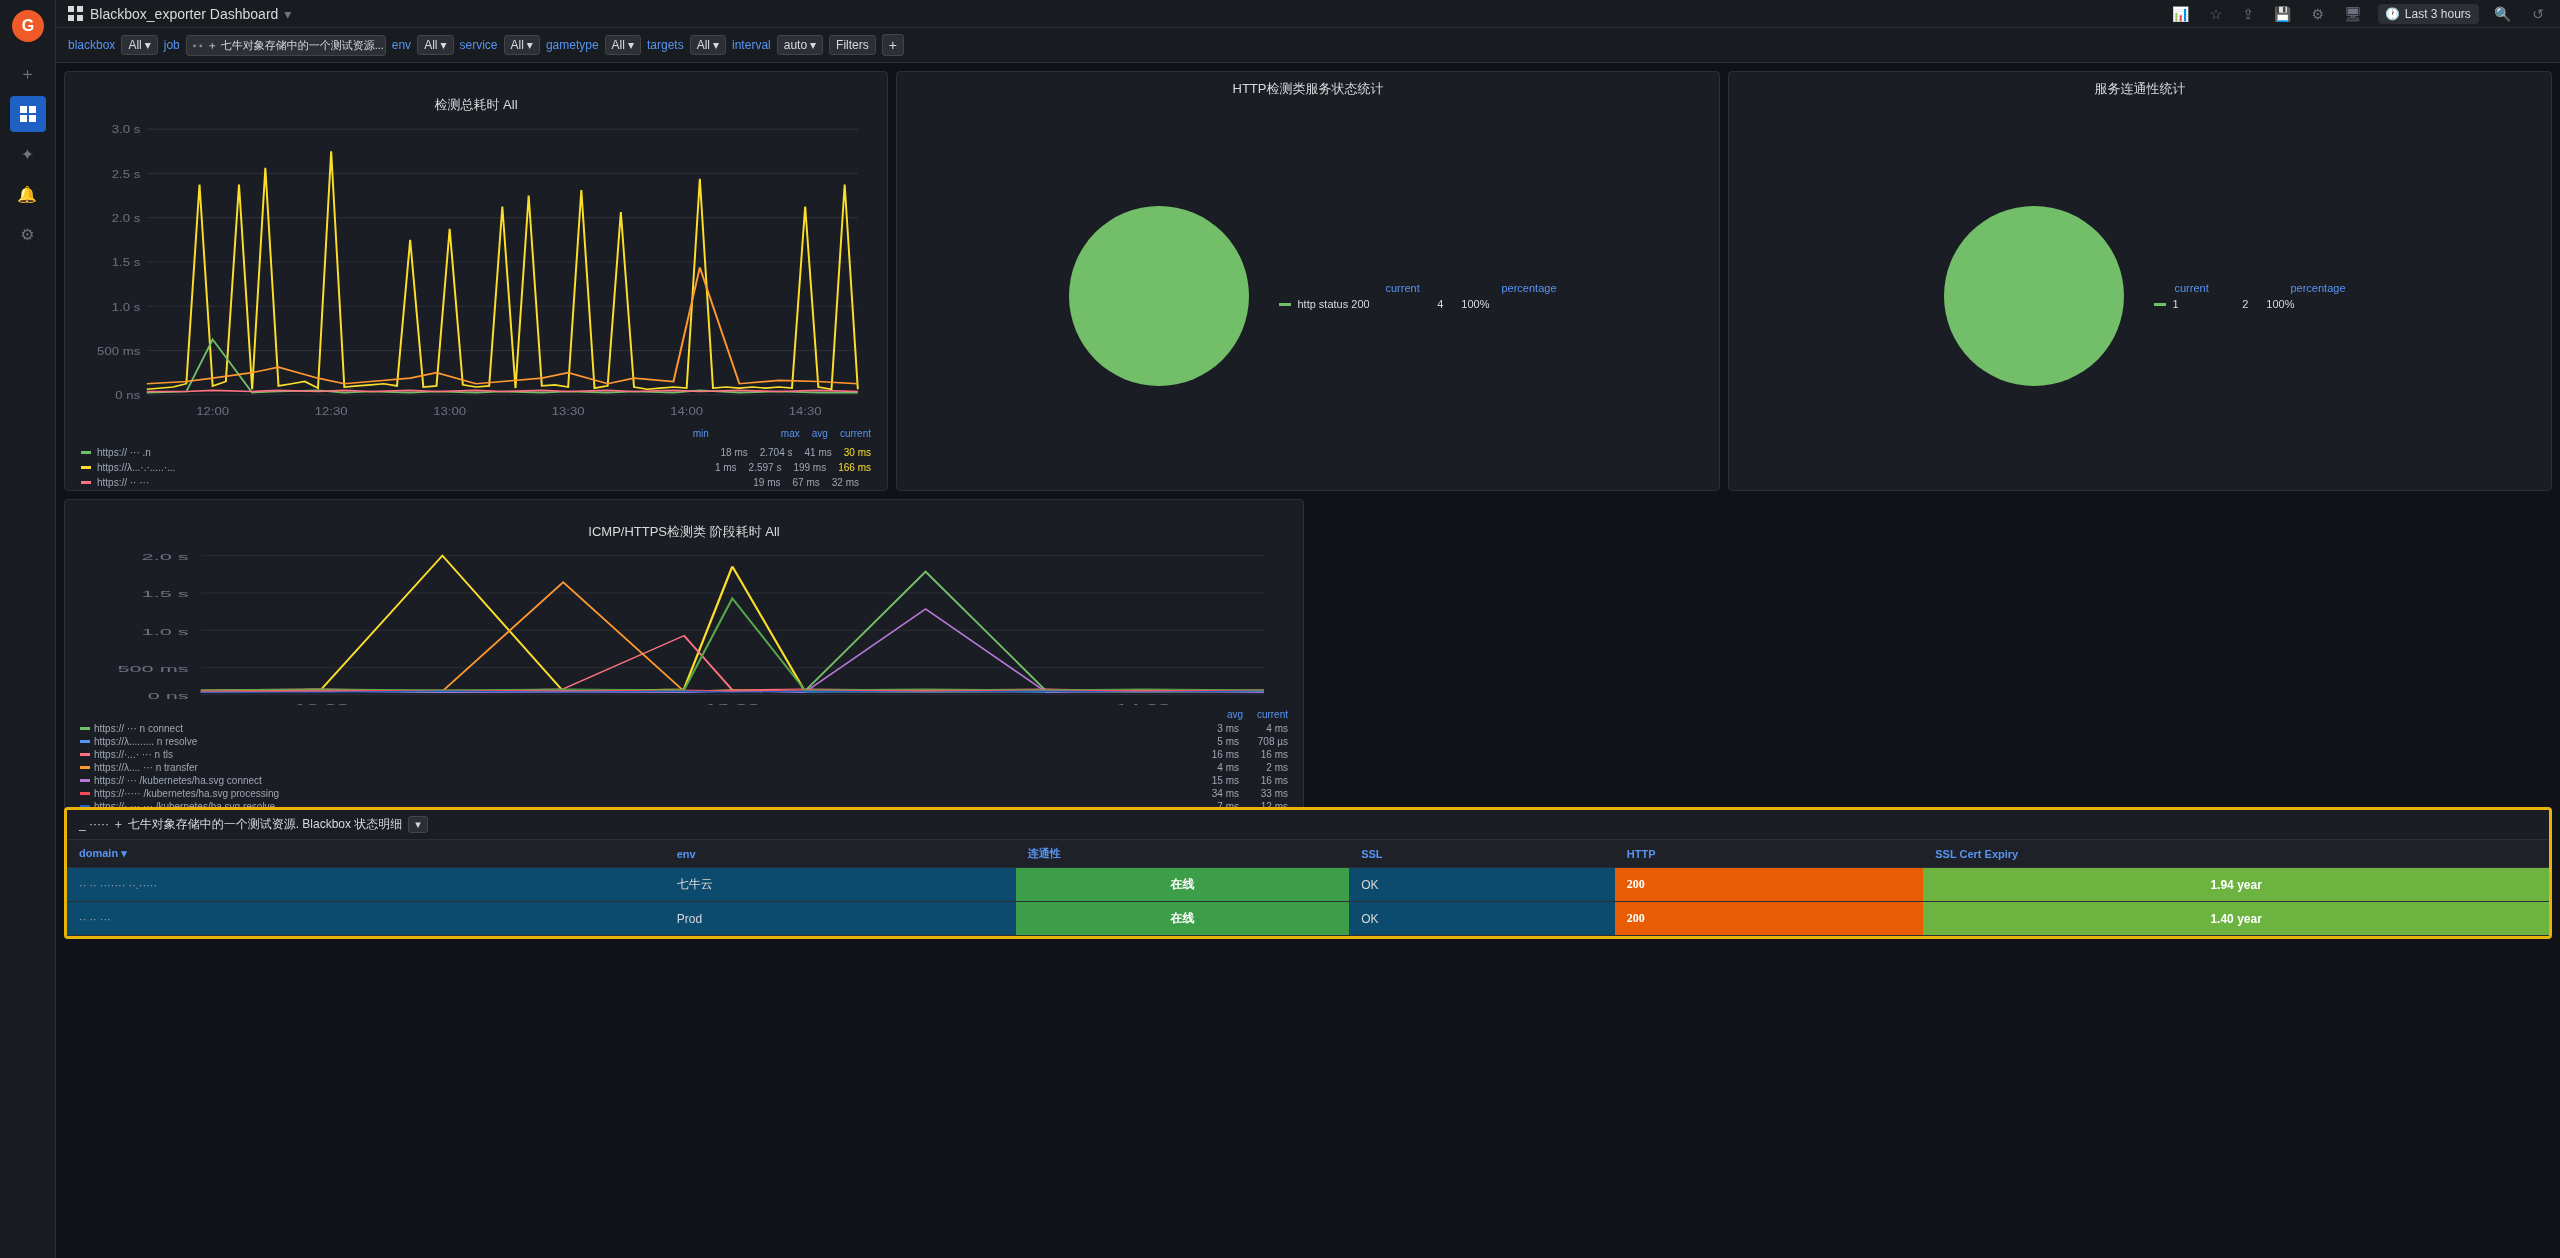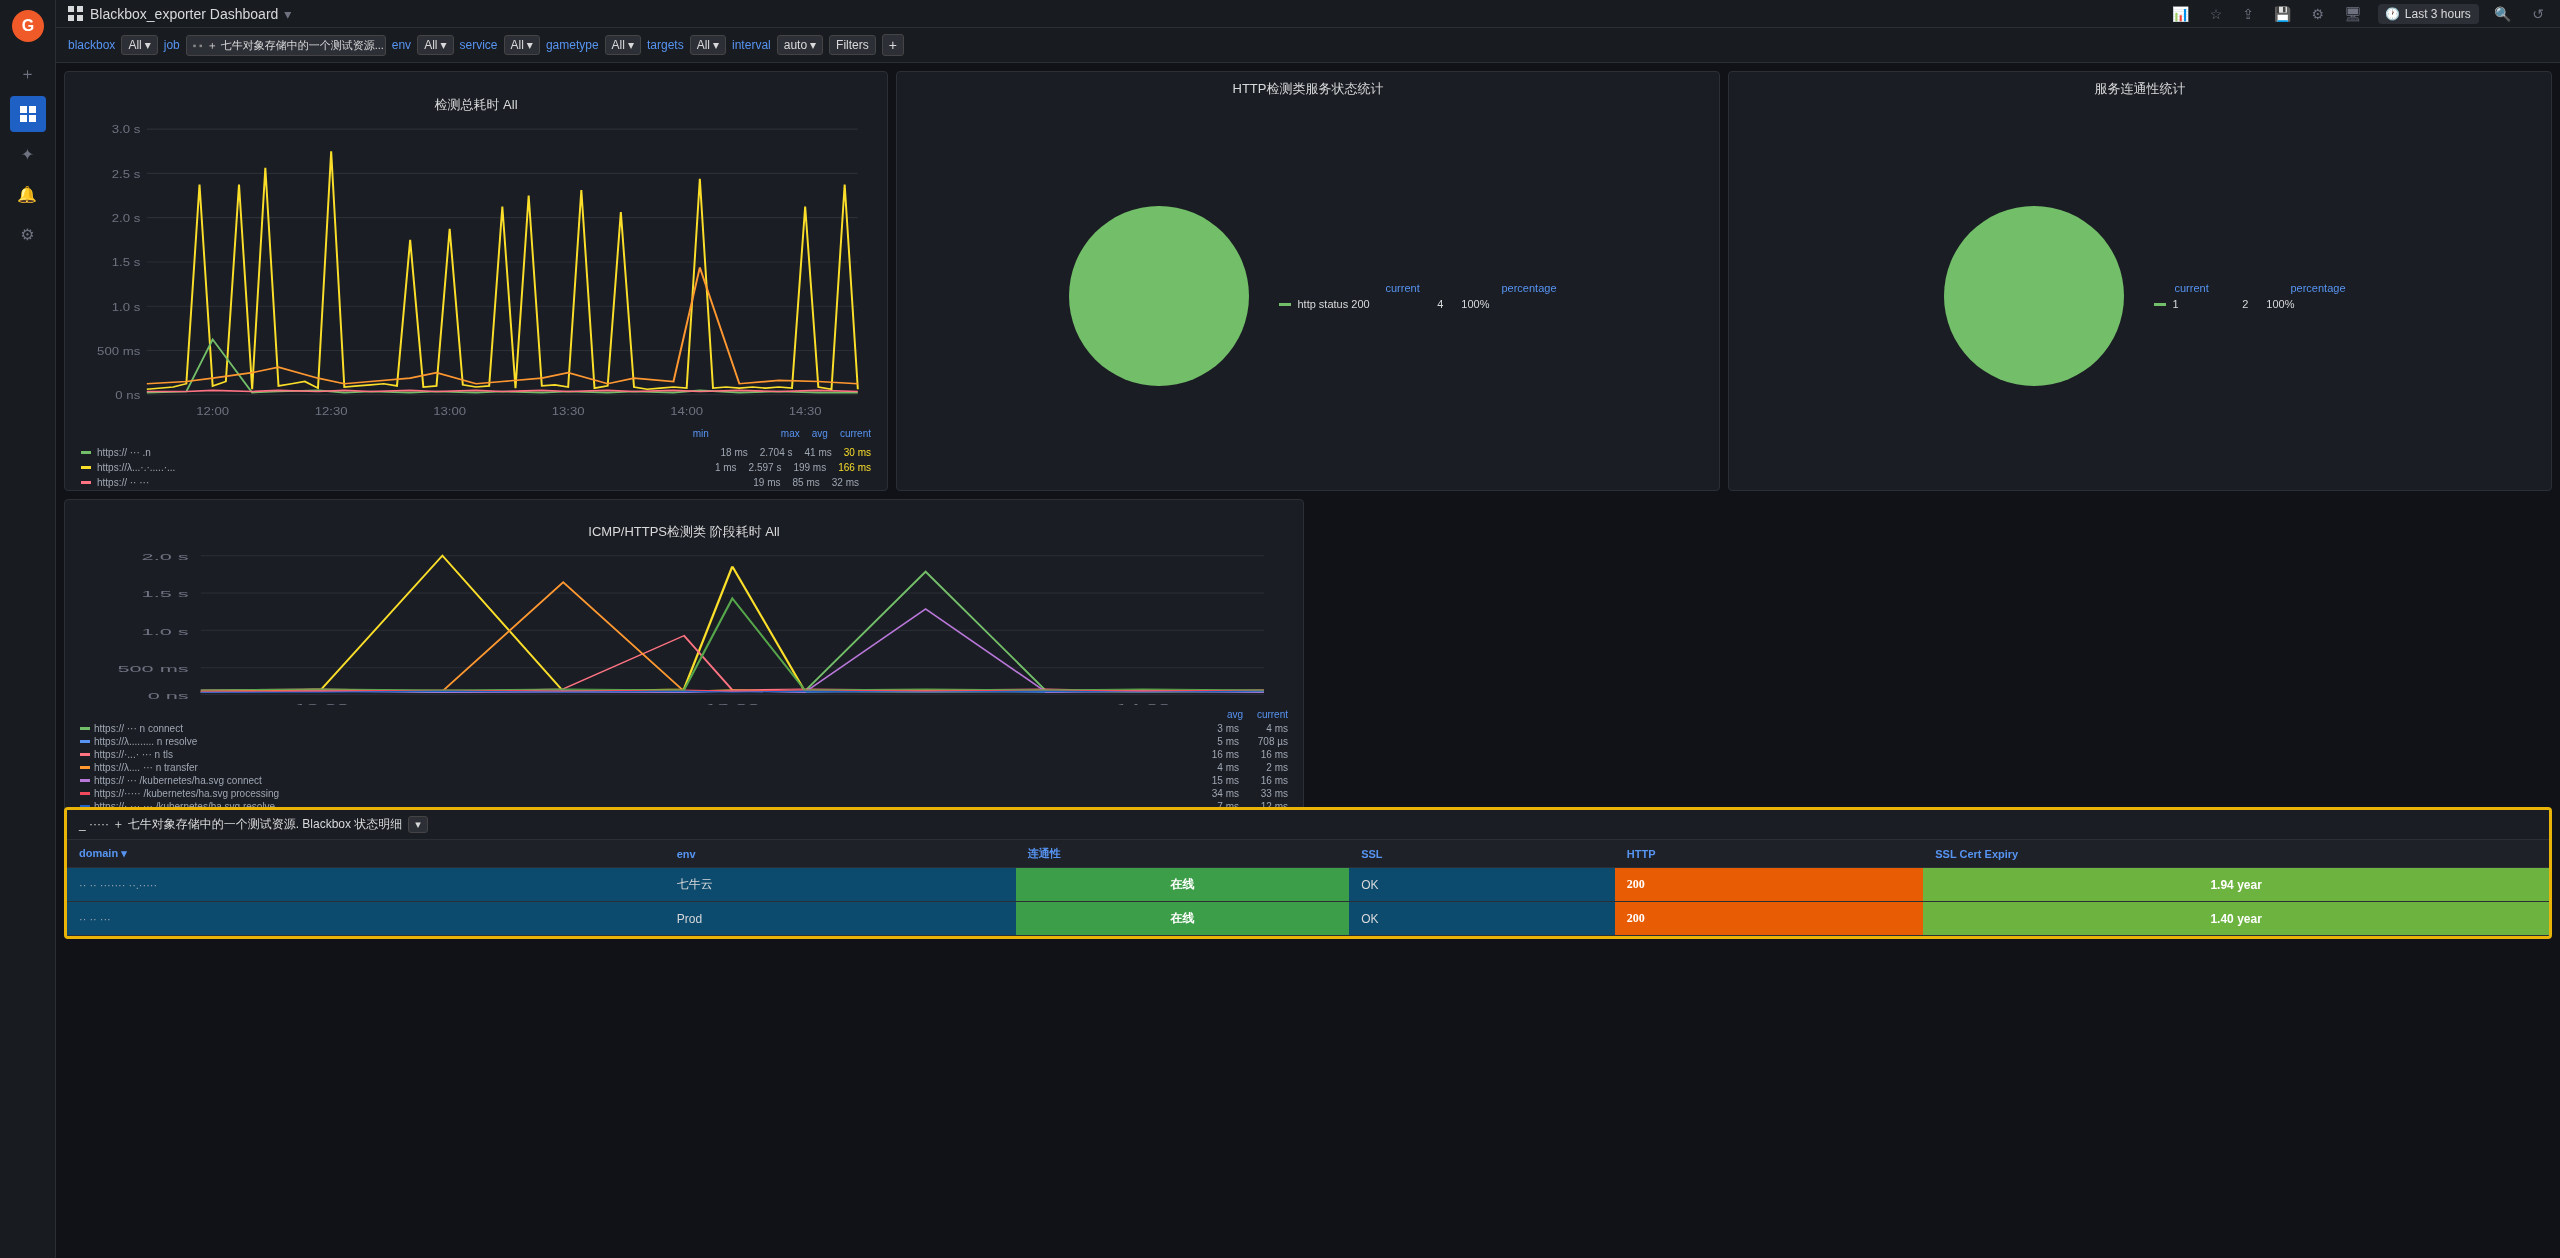--- a/index.html
+++ b/index.html
@@ -555,21 +555,21 @@
               <span style="color:#fade2a">166 ms</span>
             </div>
           </div>
           <div class="legend-row">
             <div class="legend-left">
               <div class="legend-dot" style="background:#ff7383"></div>
               <span class="legend-text">https://  ·· ···</span>
             </div>
             <div class="legend-stats">
               <span>19 ms</span>
-              <span>85 ms</span>
+              <span>67 ms</span>
               <span>32 ms</span>
               <span></span>
             </div>
           </div>
           <div class="legend-row">
             <div class="legend-left">
               <div class="legend-dot" style="background:#ff9830"></div>
               <span class="legend-text">https://  ··  ···</span>
             </div>
             <div class="legend-stats">

